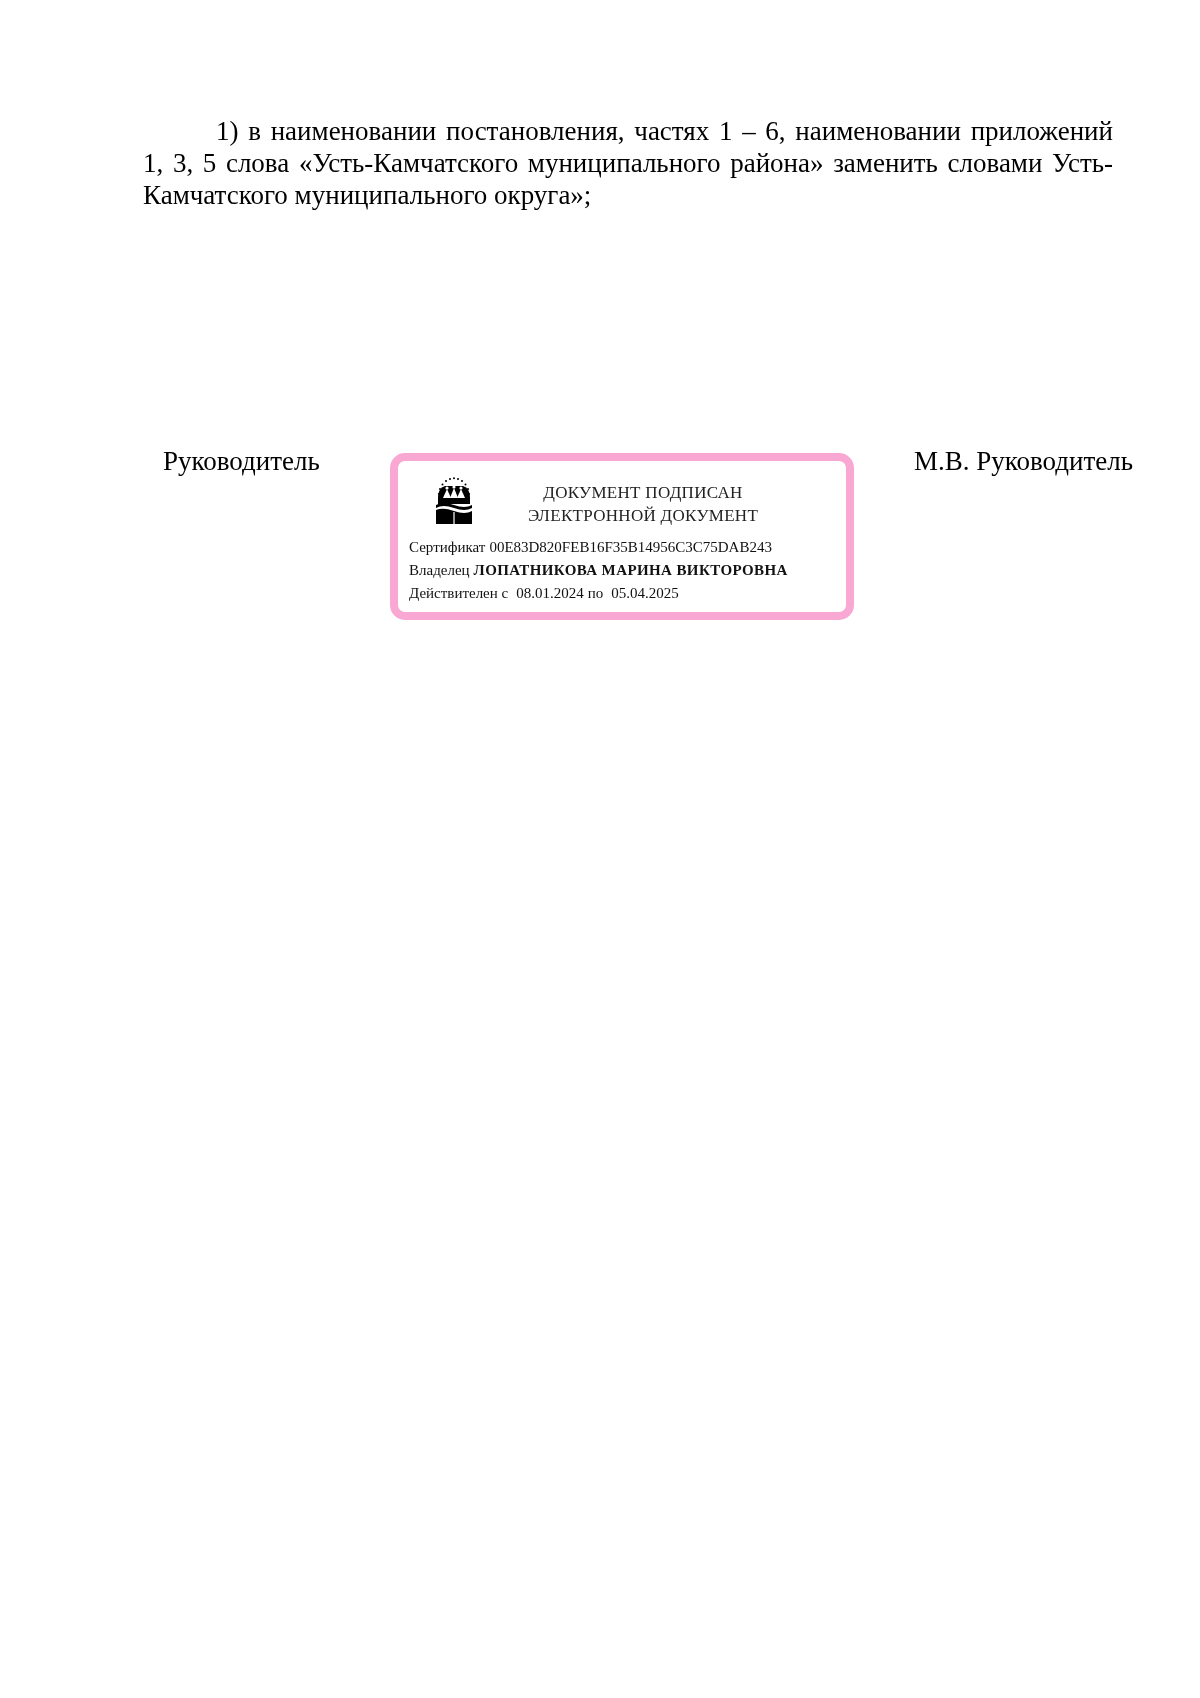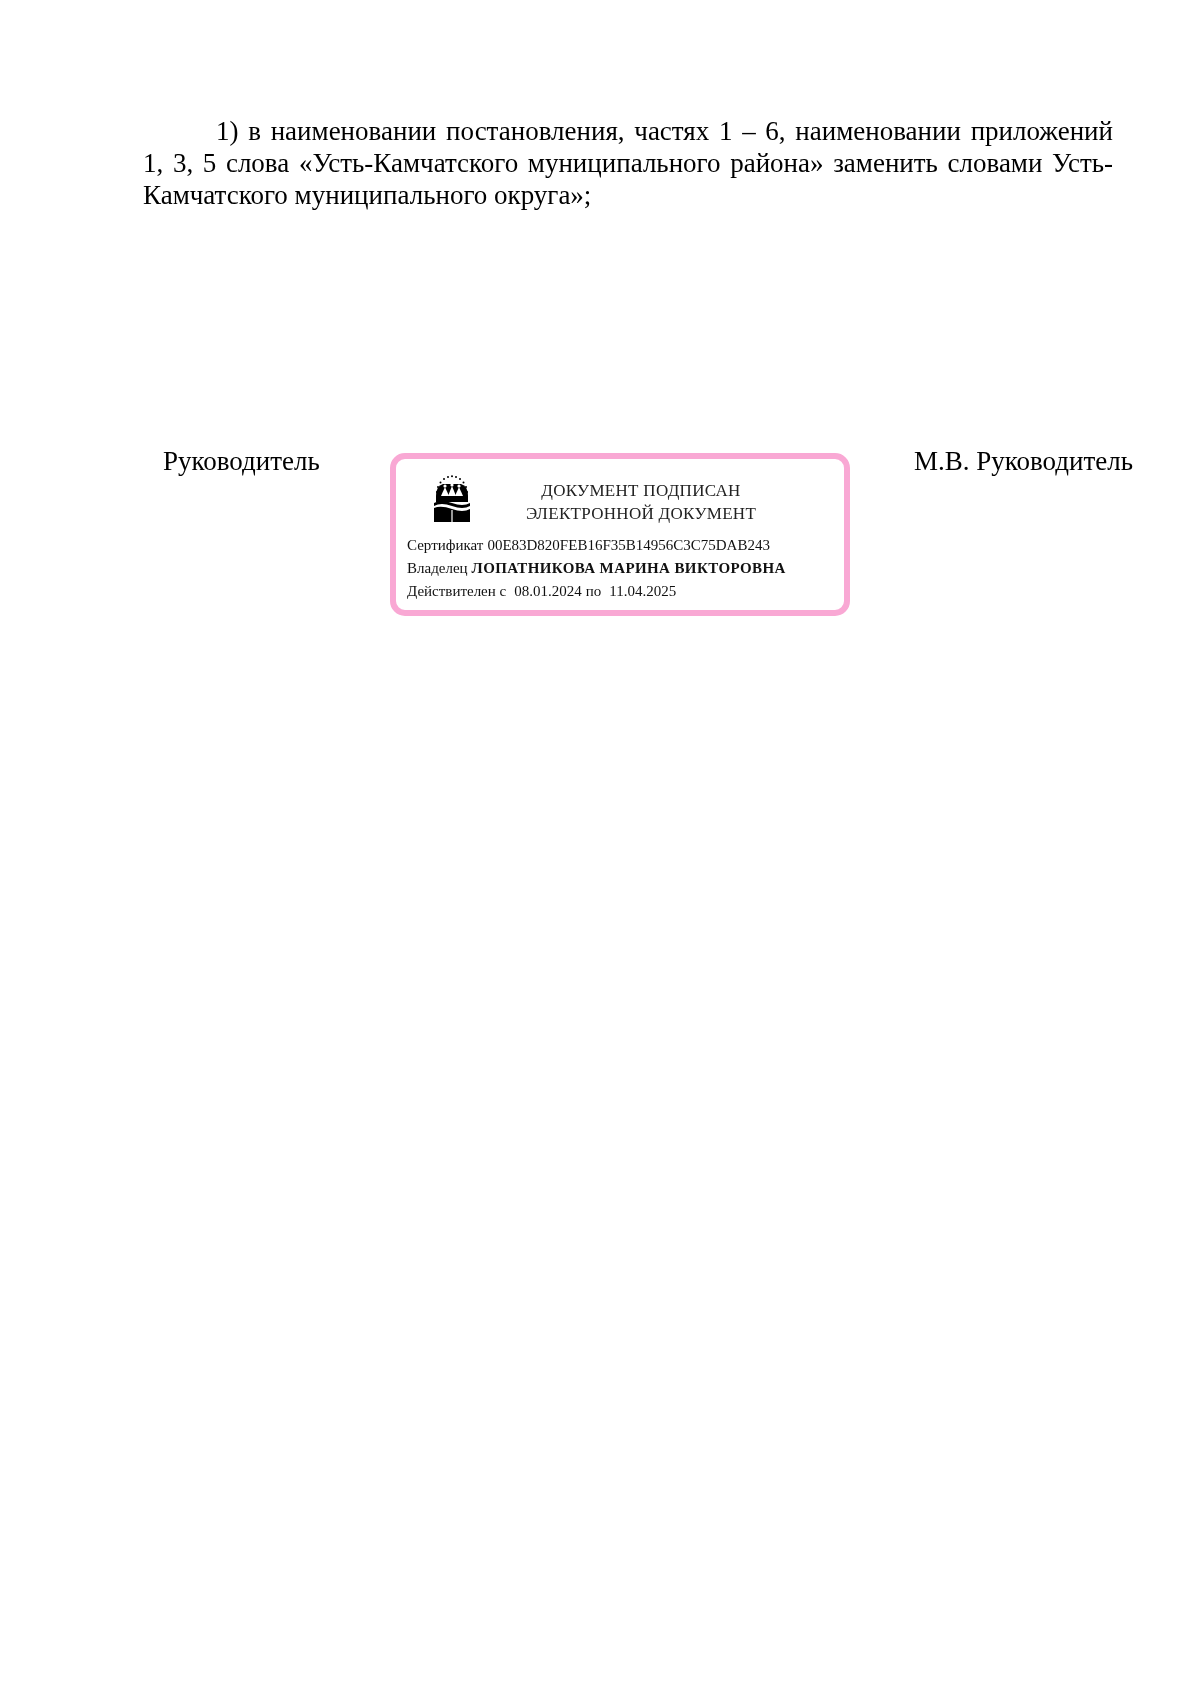--- a/index.html
+++ b/index.html
@@ -56,21 +56,21 @@
       right: 0;
       top: 0;
       white-space: nowrap;
     }
     .stamp {
       position: absolute;
       left: 390px;
       top: 453px;
       width: 448px;
       height: 151px;
-      border: 6px solid #f9a8d4;
+      border: 8px solid #f9a8d4;
       border-radius: 15px;
       background: #ffffff;
     }
     .stamp-emblem {
       position: absolute;
       left: 35px;
       top: 13px;
       width: 42px;
       height: 52px;
     }
@@ -156,18 +156,18 @@
     </div>
 
     <div class="stamp-info">
       <div>
         <span>Сертификат</span><span class="gap"></span><span>00E83D820FEB16F35B14956C3C75DAB243</span>
       </div>
       <div>
         <span>Владелец</span><span class="gap"></span><span class="stamp-owner-name">ЛОПАТНИКОВА МАРИНА ВИКТОРОВНА</span>
       </div>
       <div>
-        <span>Действителен с</span><span class="gap"></span><span class="gap"></span><span>08.01.2024</span><span class="gap"></span><span>по</span><span class="gap"></span><span class="gap"></span><span>11.04.2025</span>
+        <span>Действителен с</span><span class="gap"></span><span class="gap"></span><span>08.01.2024</span><span class="gap"></span><span>по</span><span class="gap"></span><span class="gap"></span><span>05.04.2025</span>
       </div>
     </div>
   </div>
 
 </div>
 
 </body></html>

